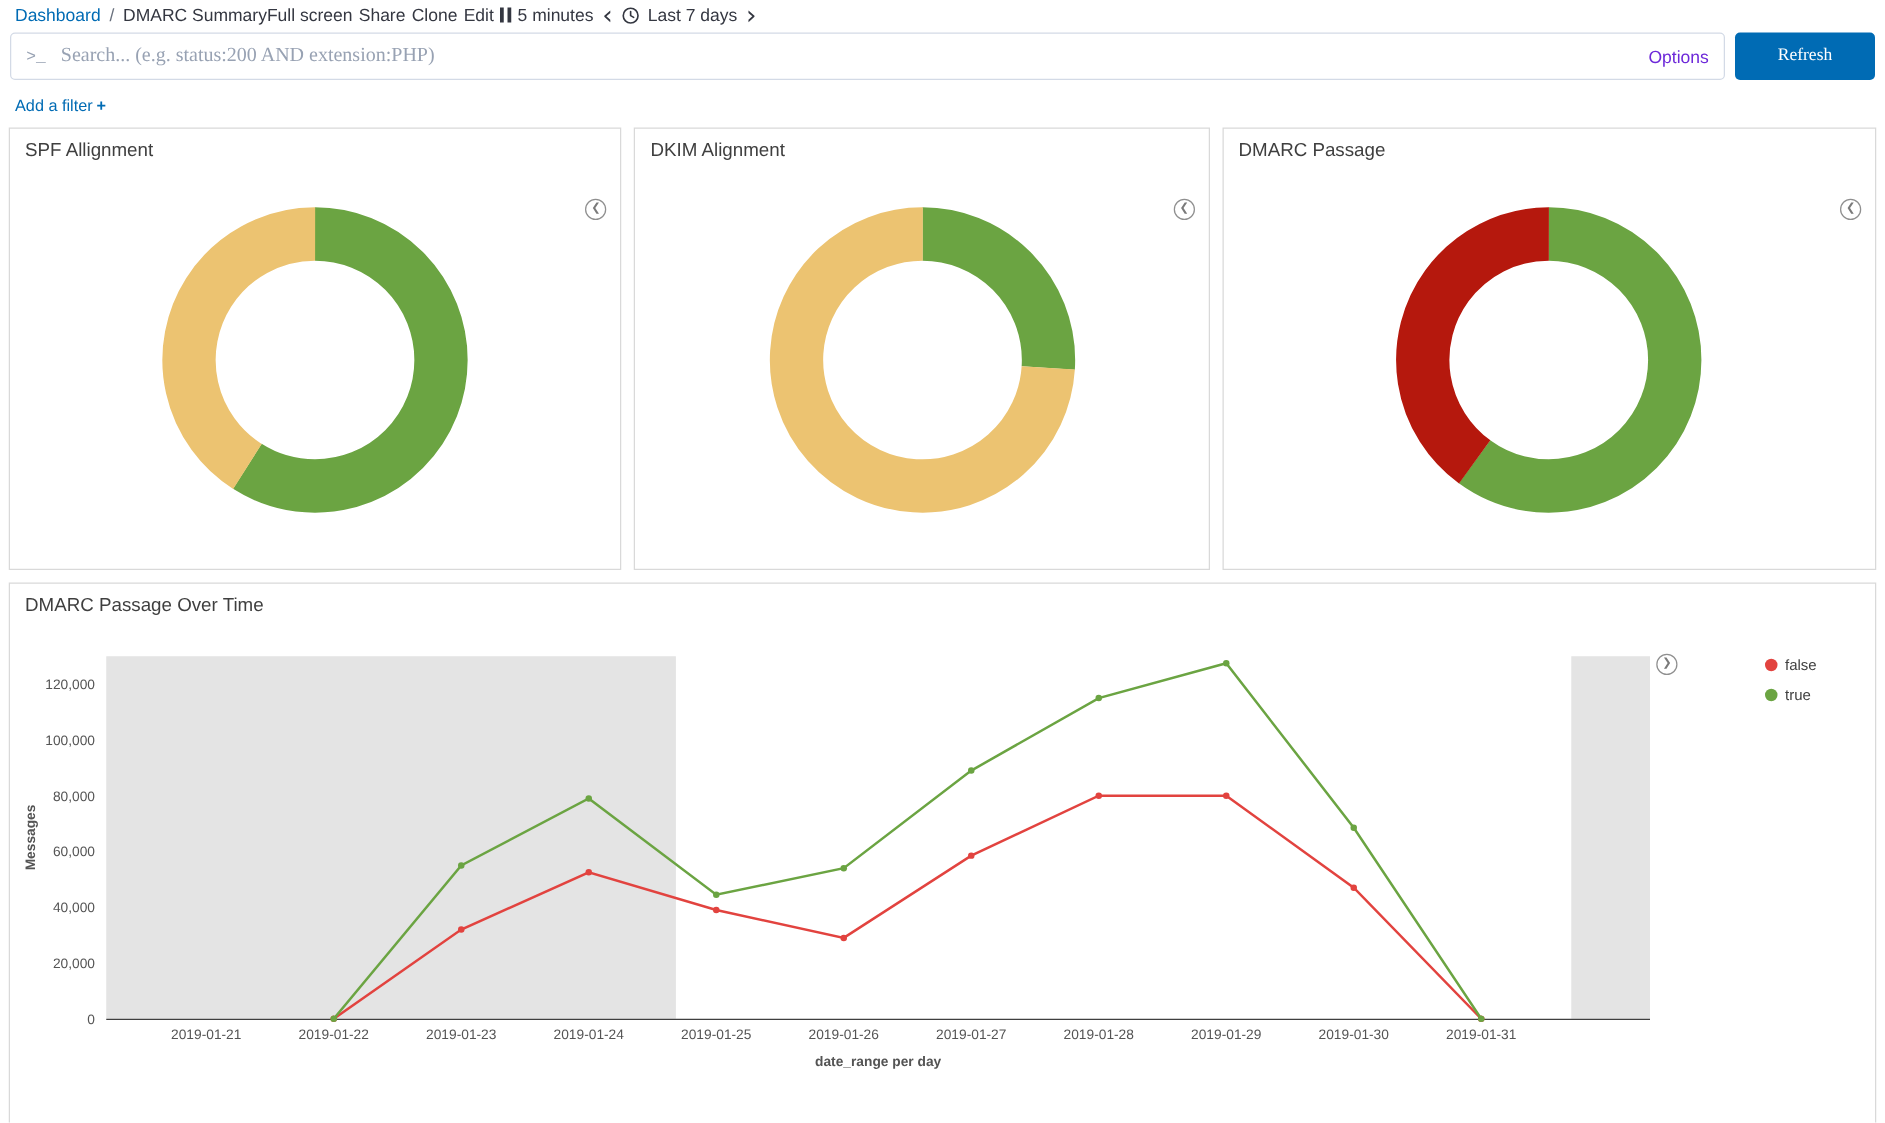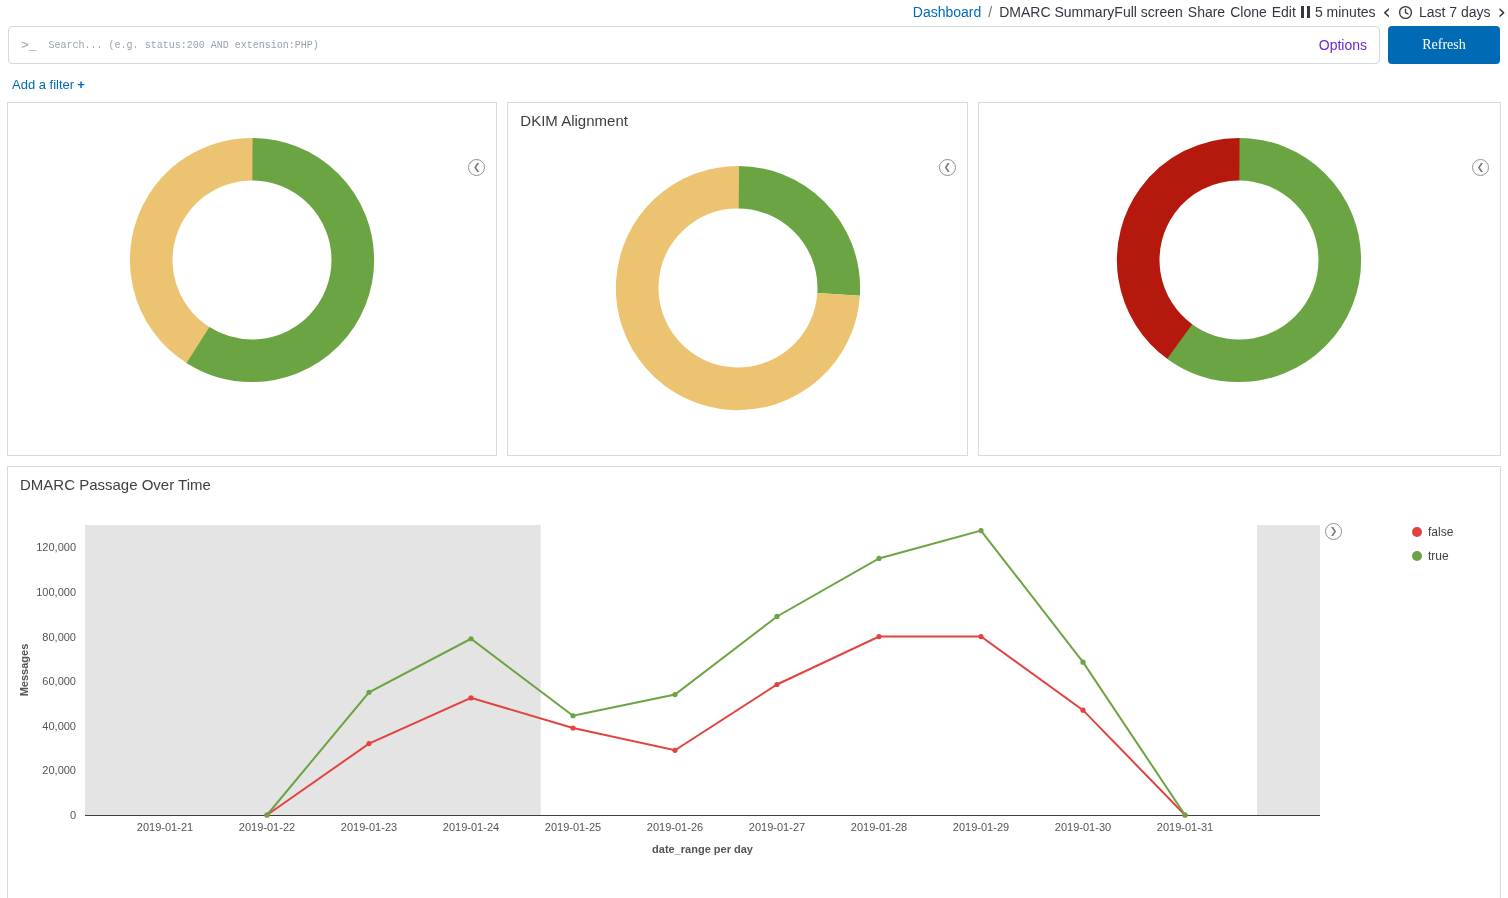--- a/index.html
+++ b/index.html
@@ -2,36 +2,36 @@
 <html><head>
 <meta charset="utf-8">
 <style>
   *{box-sizing:border-box}
   html,body{margin:0;padding:0}
   body{
     width:1508px;height:898px;overflow:hidden;background:#fff;color:#343741;
     font-family:"Liberation Sans","DejaVu Sans",sans-serif;
   }
   
-  .topbar{display:flex;justify-content:flex-end;align-items:center;padding:4px 0 2px;font-size:14px}
+  .topbar{display:flex;justify-content:flex-start;align-items:center;padding:4px 12px 2px;font-size:14px}
   .breadcrumb{display:flex;align-items:center}
   .breadcrumb a{color:#006BB4;text-decoration:none;cursor:pointer}
   .breadcrumb .sep{color:#69707D;margin:0 7px}
   .breadcrumb .current{color:#343741}
   .topmenu{display:flex;align-items:center;gap:5px}
   .topmenu .menu-link{color:#343741;text-decoration:none;cursor:pointer}
   .pausebars{display:inline-flex;gap:3px;align-items:center;cursor:pointer}
   .pausebars i{display:block;width:3px;height:12px;background:#343741}
   .chev{font-size:21px;line-height:12px;color:#343741;cursor:pointer;font-family:"DejaVu Sans",sans-serif;padding:0 2px}
   .timerange{display:inline-flex;align-items:center;gap:6px;cursor:pointer;color:#343741}
   
   .searchrow{display:flex;align-items:stretch;margin:4px 8px 0;gap:8px}
   .searchbox{flex:1;display:flex;align-items:center;border:1px solid #D3DAE6;border-radius:4px;height:38px;padding:0 12px;background:#fff}
   .prompt{color:#98A2B3;font-family:"Liberation Mono","DejaVu Sans Mono",monospace;font-size:13px;margin-right:10px}
-  .searchbox input{flex:1;border:none;outline:none;font-size:10px;color:#c2410c;background:transparent;font-family:Liberation Mono, monospace}
+  .searchbox input{flex:1;border:none;outline:none;font-size:16px;color:#c2410c;background:transparent;font-family:Liberation Serif, serif}
   .searchbox input::placeholder{color:#98A2B3}
   .options{color:#6d28d9;font-size:14px;cursor:pointer;white-space:nowrap;padding-left:10px}
   .refresh-btn{width:112px;background:#006BB4;color:#fff;border:none;border-radius:4px;font-size:14px;cursor:pointer;font-family:Liberation Serif, serif}
   
   .filterrow{margin:13px 12px 10px;font-size:13px}
   .add-filter{color:#006BB4;cursor:pointer}
   .add-filter .plus{font-weight:bold;margin-left:3px}
   
   .panels{display:flex;gap:10px;margin:10px 7px 0}
   .panel{background:#fff;border:1px solid #D9D9D9;position:relative;height:354px}
@@ -94,39 +94,41 @@
 </div>
 
 <div class="filterrow">
   <span class="add-filter">
     <span>Add a filter</span><span class="plus">+</span>
   </span>
 </div>
 
 <div class="panels">
   <div class="panel p1">
+    <div class="panel-title">SPF Allignment</div>
     <span class="circ-btn">❮</span>
     <div class="donut-wrap">
       <svg width="252" height="252" viewBox="0 0 260 260">
           <circle cx="130" cy="130" r="104" fill="none" stroke="#6BA442" stroke-width="44" stroke-dasharray="385.5362504485394 653.451271946677" transform="rotate(-90 130 130)"></circle>
           <circle cx="130" cy="130" r="104" fill="none" stroke="#ECC371" stroke-width="44" stroke-dasharray="267.91502149813755 653.451271946677" transform="rotate(122.39999999999998 130 130)"></circle>
         </svg>
     </div>
   </div>
   <div class="panel p2">
     <div class="panel-title">DKIM Alignment</div>
     <span class="circ-btn">❮</span>
     <div class="donut-wrap">
       <svg width="252" height="252" viewBox="0 0 260 260">
           <circle cx="130" cy="130" r="104" fill="none" stroke="#6BA442" stroke-width="44" stroke-dasharray="169.89733070613605 653.451271946677" transform="rotate(-90 130 130)"></circle>
           <circle cx="130" cy="130" r="104" fill="none" stroke="#ECC371" stroke-width="44" stroke-dasharray="483.553941240541 653.451271946677" transform="rotate(3.6000000000000085 130 130)"></circle>
         </svg>
     </div>
   </div>
   <div class="panel p3">
+    <div class="panel-title">DMARC Passage</div>
     <span class="circ-btn">❮</span>
     <div class="donut-wrap">
       <svg width="252" height="252" viewBox="0 0 260 260">
           <circle cx="130" cy="130" r="104" fill="none" stroke="#6BA442" stroke-width="44" stroke-dasharray="392.0707631680062 653.451271946677" transform="rotate(-90 130 130)"></circle>
           <circle cx="130" cy="130" r="104" fill="none" stroke="#B5180D" stroke-width="44" stroke-dasharray="261.38050877867084 653.451271946677" transform="rotate(126 130 130)"></circle>
         </svg>
     </div>
   </div>
 </div>
 

